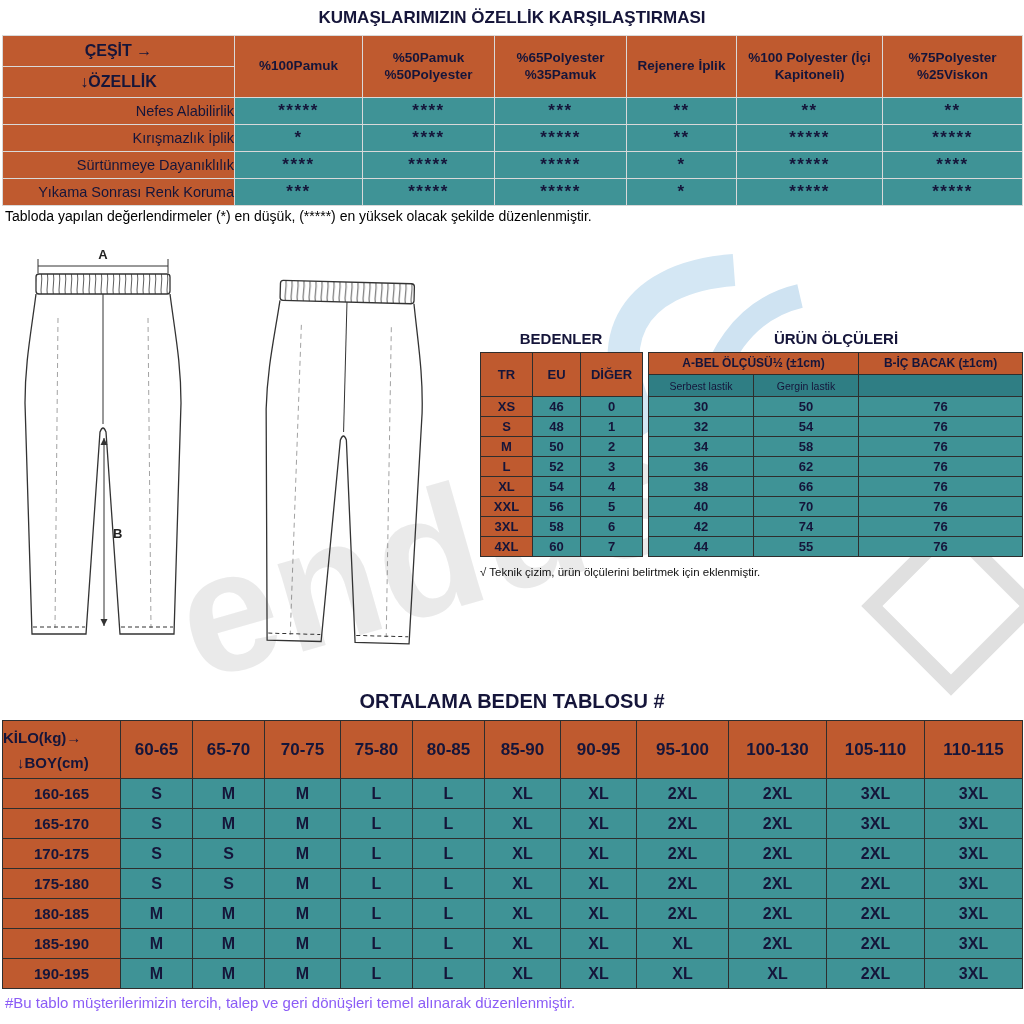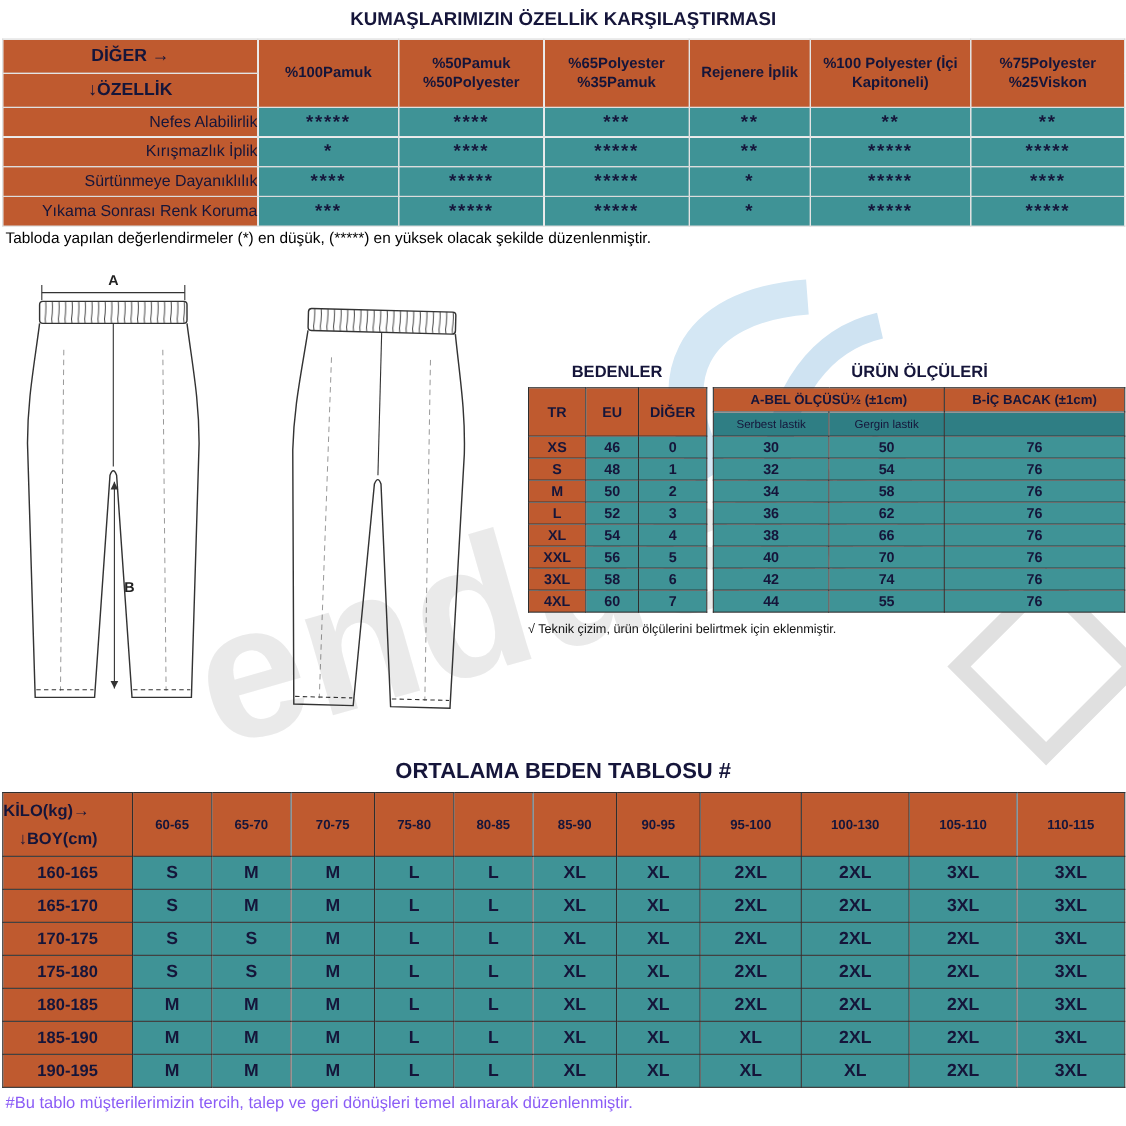--- a/index.html
+++ b/index.html
@@ -21,21 +21,21 @@
   .rl{font-size:14.5px;font-weight:400;text-align:right;padding-left:7px}
   .stars{font-size:17px;font-weight:700;letter-spacing:1.5px}
   .page-title{font-weight:700;text-align:center;width:100%;left:0}
   .note{font-size:14px;color:#000}
   .sec-title{font-size:15px;font-weight:700;text-align:center}
   .hh{font-size:13px;font-weight:700}
   .hh2{font-size:12px;font-weight:700;line-height:1.1}
   .sub{font-size:10.5px;font-weight:400}
   .sz{font-size:13px;font-weight:700}
   .nm{font-size:13px;font-weight:700}
-  .wcol{font-size:12px;font-weight:700}
+  .wcol{font-size:17px;font-weight:700}
   .rowlbl{font-size:15px;font-weight:700}
   .szbig{font-size:16px;font-weight:600}
   .corner2{padding:6px 0}
   .corner2 .ln{font-size:15px;font-weight:700;text-align:left}
   .watermark{position:absolute;z-index:0;left:0;top:430px;width:1024px;text-align:center;
              font-size:172px;font-weight:700;color:#d6d6d6;opacity:.5;
              transform:rotate(-16deg);pointer-events:none;letter-spacing:1px}
   svg text{font-family:"Liberation Sans",sans-serif}
 </style>
 </head>
@@ -57,21 +57,21 @@
     <col style="width:232px">
       <col style="width:128px">
       <col style="width:132px">
       <col style="width:132px">
       <col style="width:110px">
       <col style="width:146px">
       <col style="width:140px">
   </colgroup>
   <tbody>
     <tr class="r31">
-      <td class="o corner">DİĞER →</td>
+      <td class="o corner">ÇEŞİT →</td>
       <td class="o ch" rowspan="2">%100Pamuk</td>
       <td class="o ch" rowspan="2">%50Pamuk %50Polyester</td>
       <td class="o ch" rowspan="2">%65Polyester %35Pamuk</td>
       <td class="o ch" rowspan="2">Rejenere İplik</td>
       <td class="o ch" rowspan="2">%100 Polyester (İçi Kapitoneli)</td>
       <td class="o ch" rowspan="2">%75Polyester %25Viskon</td>
     </tr>
     <tr class="r31">
       <td class="o corner">↓ÖZELLİK</td>
     </tr>

